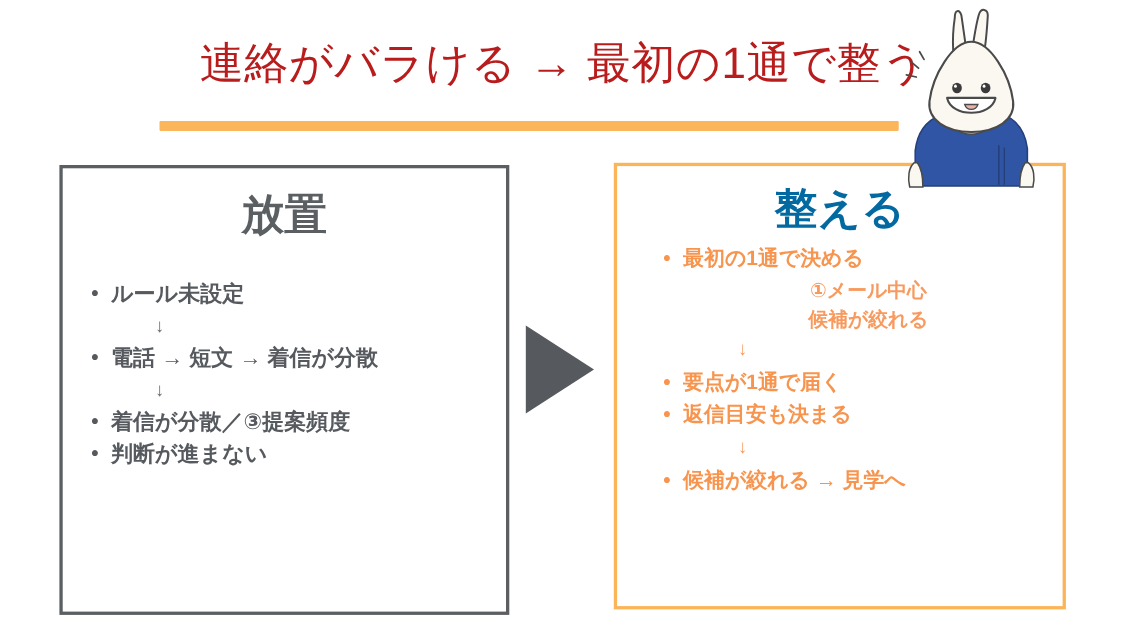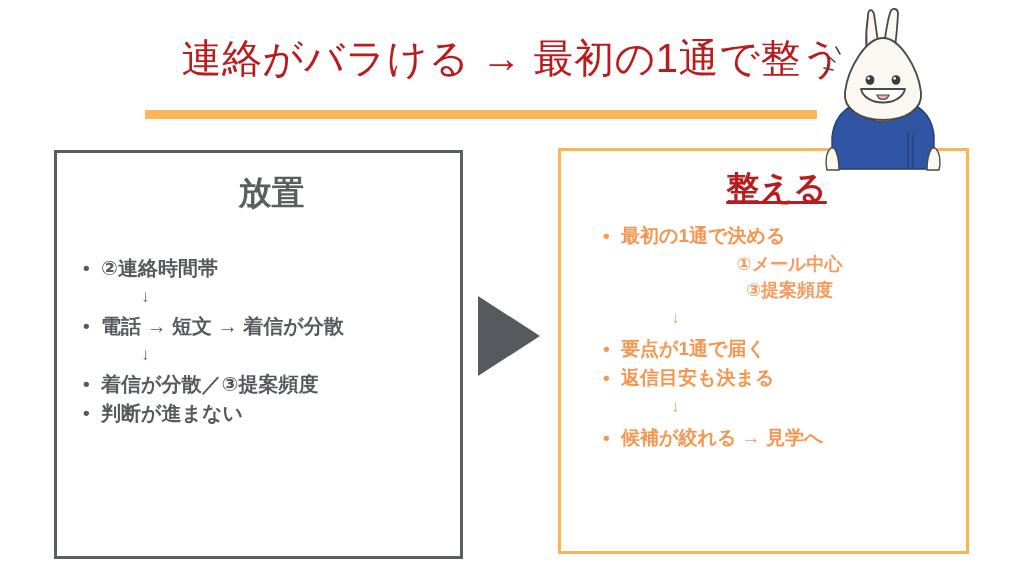--- a/index.html
+++ b/index.html
@@ -64,33 +64,31 @@
     top: 148px;
     width: 411px;
     height: 406px;
     border: 3px solid #fbb457;
   }
   .panel-heading {
     position: absolute;
     left: 0;
     width: 100%;
     text-align: center;
-    font-size: 33px;
+    font-size: 39px;
     font-weight: 700;
     line-height: 1.2;
-    padding-left: 13px;
   }
   .panel-left .panel-heading {
     top: 20px;
     color: #5b5f62;
   }
   .panel-right .panel-heading {
     top: 17px;
-    color: #b91c1c;
-    text-decoration: underline;
+    color: #0369a1;
   }
 
   
   .bullet-list {
     position: absolute;
     margin: 0;
     padding: 0;
     list-style: none;
   }
   .list-left {
@@ -195,21 +193,21 @@
   </div>
   <div class="title-rule"></div>
 
   <div class="panel panel-left">
     <div class="panel-heading">放置</div>
 
     <div class="bullet-list list-left">
 
       <div class="row">
         <span class="bullet-dot">•</span>
-        <span class="row-text">②連絡時間帯</span>
+        <span class="row-text">ルール未設定</span>
       </div>
 
       <div class="row row-arrow">
         <span class="row-text">↓</span>
       </div>
 
       <div class="row">
         <span class="bullet-dot">•</span>
         <span class="row-text">電話 → 短文 → 着信が分散</span>
       </div>
@@ -242,21 +240,21 @@
         <span class="bullet-dot">•</span>
         <span class="row-text">最初の1通で決める</span>
       </div>
 
       <div class="row row-sub">
         <span class="row-text">①メール中心</span>
       </div>
 
 
       <div class="row row-sub">
-        <span class="row-text">③提案頻度</span>
+        <span class="row-text">候補が絞れる</span>
       </div>
 
       <div class="spacer-xs"></div>
 
       <div class="row row-arrow">
         <span class="row-text">↓</span>
       </div>
 
       <div class="spacer-xs"></div>
 

